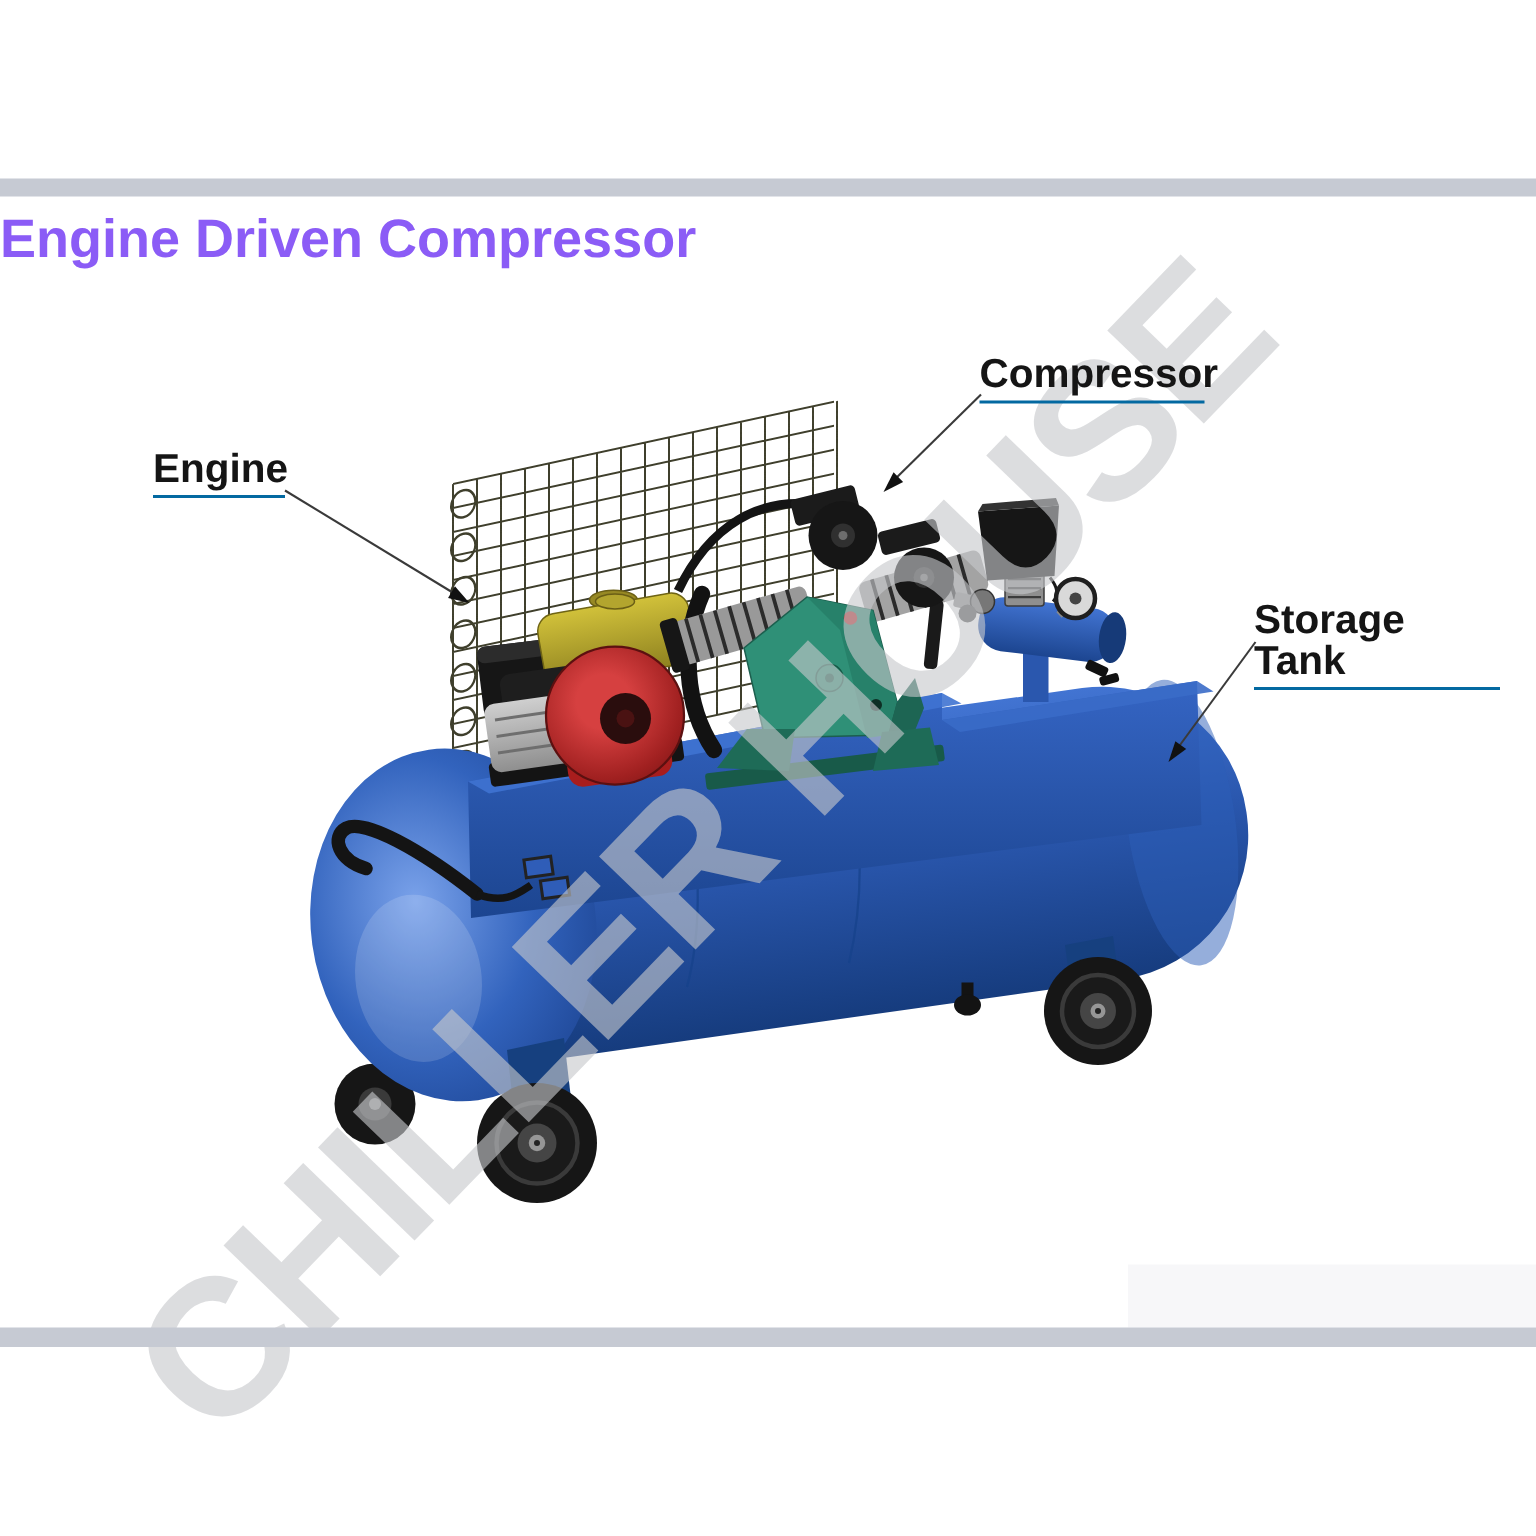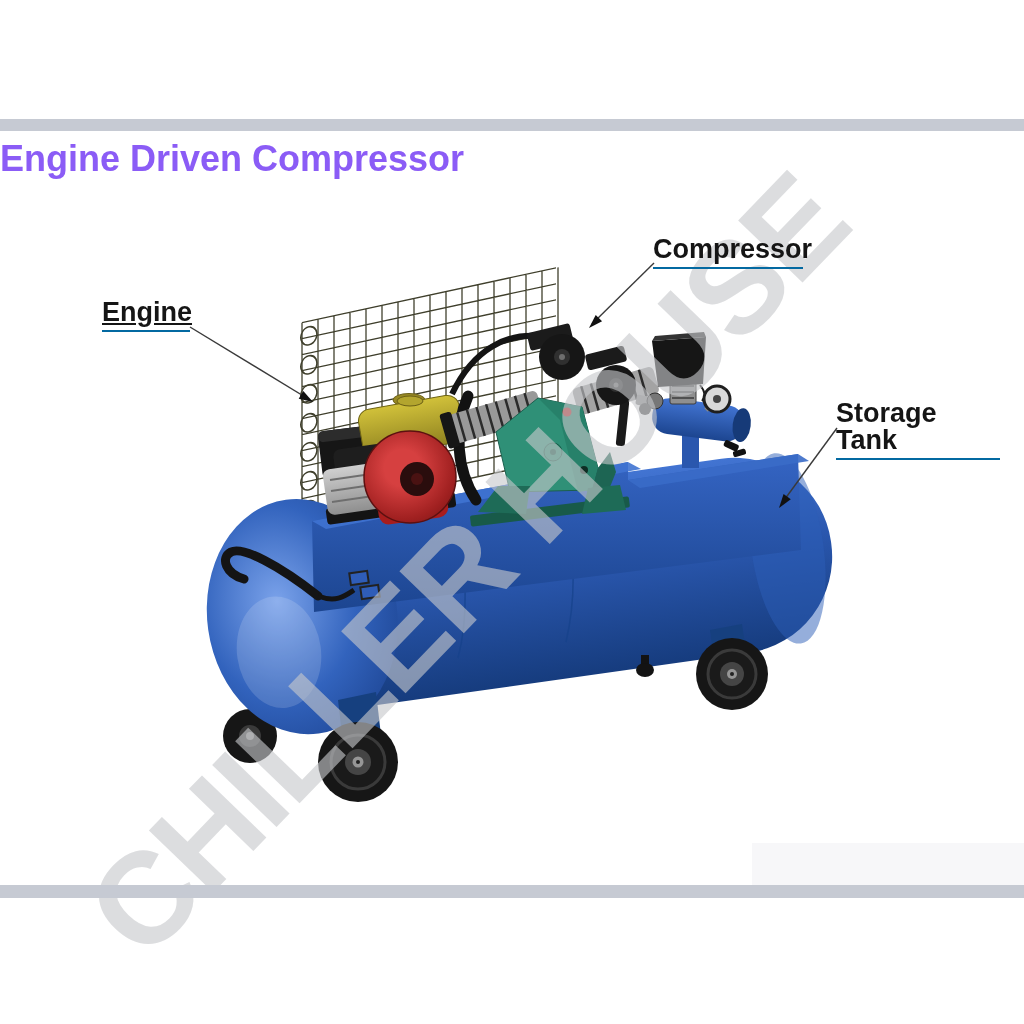--- a/index.html
+++ b/index.html
@@ -11,21 +11,21 @@
   .shadow-br{position:absolute;left:752px;top:843px;width:272px;height:42px;background:#f7f7f9;}
   .art,.leaders{position:absolute;left:0;top:0;width:1024px;height:1024px;}
   .leaders{pointer-events:none;}
   .watermark{position:absolute;left:467px;top:565px;transform:translate(-50%,-50%) rotate(-46deg);
              font-size:130px;font-weight:700;letter-spacing:-3px;white-space:nowrap;
              color:rgba(199,200,204,0.62);}
   .title{position:absolute;left:0;top:138px;width:1024px;margin:0;text-align:left;
          font-size:36px;font-weight:700;color:#8b5cf6;}
   .lbl{position:absolute;font-size:27px;font-weight:700;color:#151515;line-height:1;
        padding-bottom:4px;border-bottom:2px solid #0369a1;text-align:left;}
-  .lbl.engine{left:102px;top:299px;width:88px;text-decoration:underline;}
+  .lbl.engine{left:102px;top:299px;width:88px;}
   .lbl.compressor{left:653px;top:236px;width:150px;}
   .lbl.storage{left:836px;top:400px;width:164px;}
 </style>
 </head>
 <body>
 
 <div class="canvas">
 
   <div class="bar top"></div>
   <div class="shadow-br"></div>

